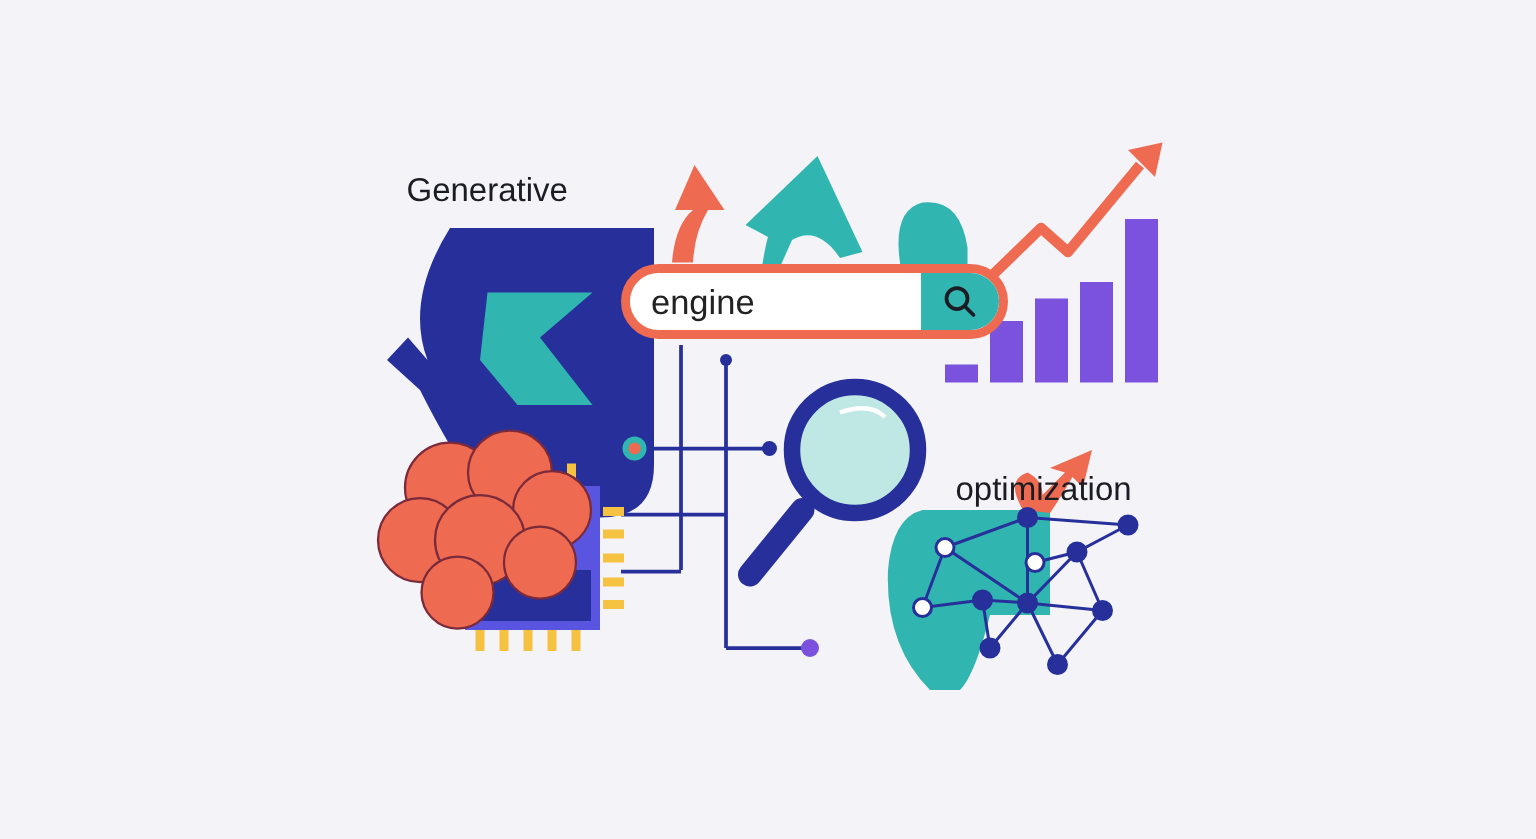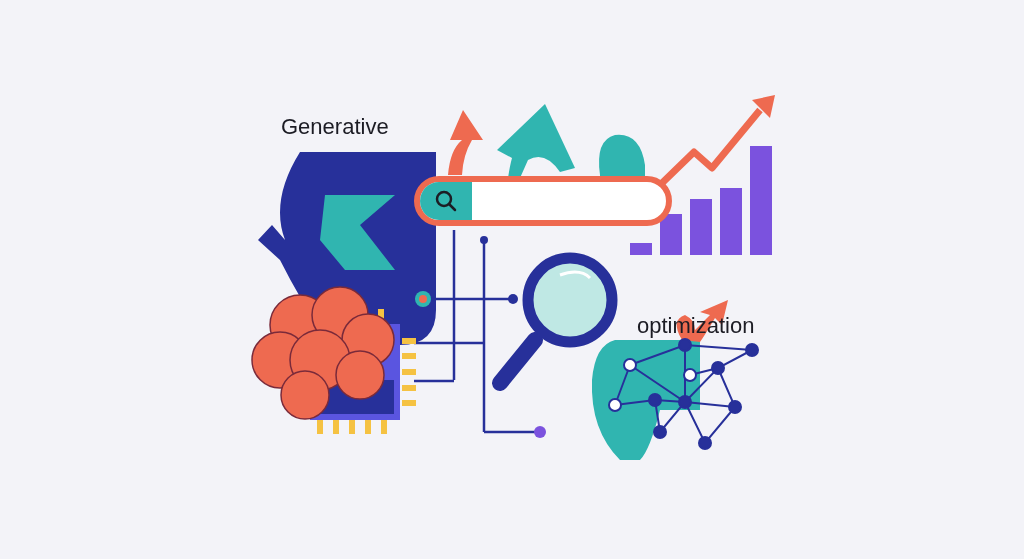--- a/index.html
+++ b/index.html
@@ -104,22 +104,23 @@
     <circle cx="752" cy="350" r="6" fill="#27309a"></circle>
     <circle cx="718" cy="368" r="6" fill="#27309a"></circle>
     <circle cx="655" cy="400" r="6" fill="#27309a"></circle>
     <circle cx="685" cy="402" r="6" fill="#27309a"></circle>
     <circle cx="735" cy="407" r="6" fill="#27309a"></circle>
     <circle cx="660" cy="432" r="6" fill="#27309a"></circle>
     <circle cx="705" cy="443" r="6" fill="#27309a"></circle>
   </g>
 </svg>
 
-<div class="label" style="left:281px;top:114px;text-align:right;">Generative</div>
+<div class="label" style="left:271px;top:114px;text-align:right;">Generative</div>
 <div class="search">
+  <span class="q">engine</span>
   <span class="btn">
     <svg width="26" height="26" viewBox="0 0 26 26">
       <circle cx="11" cy="11" r="7" fill="none" stroke="#1c1c24" stroke-width="2.5"></circle>
       <line x1="16" y1="16" x2="22" y2="22" stroke="#1c1c24" stroke-width="2.5" stroke-linecap="round"></line>
     </svg>
   </span>
 </div>
 <div class="label" style="left:637px;top:265px;margin-top:48px;">optimization</div>
 
 </body></html>

